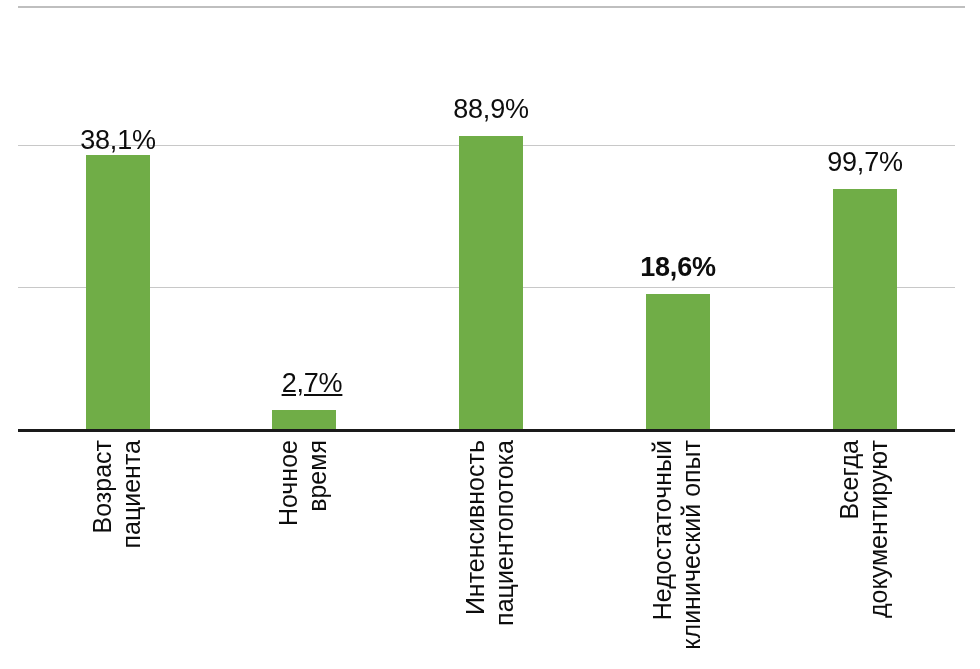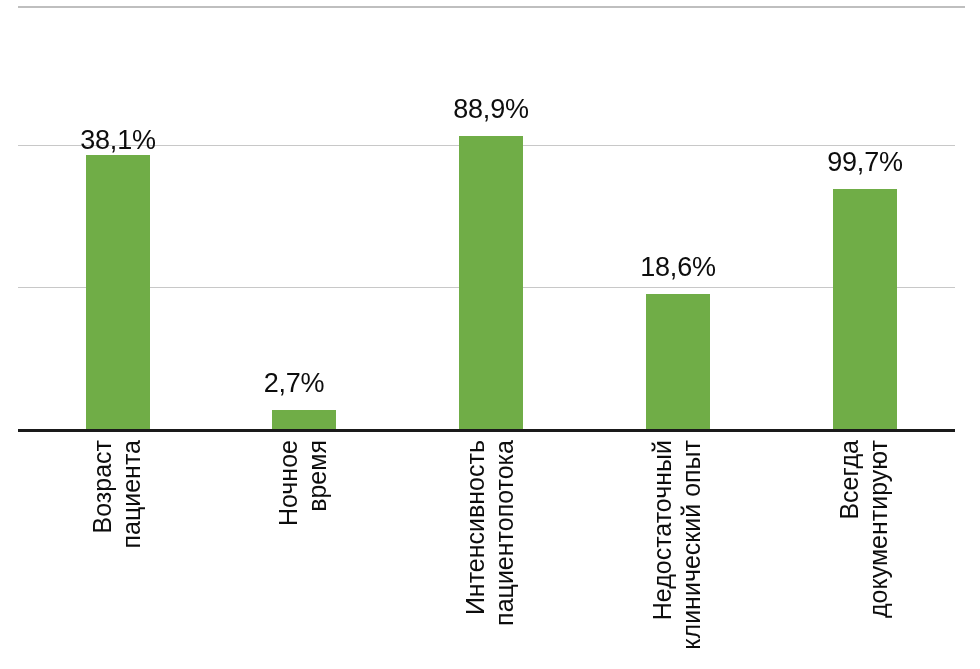--- a/index.html
+++ b/index.html
@@ -110,35 +110,35 @@
     <div class="axis-line" style="top:429px;"></div>
 
     <div class="bar" style="left:86px; width:64px; top:155px; height:274px;"></div>
     <div class="value-label" style="left:48px; width:140px; top:115px;margin-top:12px;">38,1%</div>
     <div class="cat-label" style="left:53px; width:130px;">
       <span class="cat-line">Возраст</span>
       <span class="cat-line">пациента</span>
     </div>
 
     <div class="bar" style="left:272px; width:64px; top:410px; height:19px;"></div>
-    <div class="value-label" style="left:224px; width:140px; top:370px;">2,7%</div>
+    <div class="value-label" style="left:242px; width:140px; top:370px;text-decoration:underline;">2,7%</div>
     <div class="cat-label" style="left:239px; width:130px;">
       <span class="cat-line">Ночное</span>
       <span class="cat-line">время</span>
     </div>
 
     <div class="bar" style="left:459px; width:64px; top:136px; height:293px;"></div>
     <div class="value-label" style="left:421px; width:140px; top:96px;">88,9%</div>
     <div class="cat-label" style="left:426px; width:130px;">
       <span class="cat-line">Интенсивность</span>
       <span class="cat-line">пациентопотока</span>
     </div>
 
     <div class="bar" style="left:646px; width:64px; top:294px; height:135px;"></div>
-    <div class="value-label" style="left:608px; width:140px; top:254px;">18,6%</div>
+    <div class="value-label" style="left:608px; width:140px; top:254px;font-weight:bold;">18,6%</div>
     <div class="cat-label" style="left:613px; width:130px;">
       <span class="cat-line">Недостаточный</span>
       <span class="cat-line">клинический опыт</span>
     </div>
 
     <div class="bar" style="left:833px; width:64px; top:189px; height:240px;"></div>
     <div class="value-label" style="left:795px; width:140px; top:149px;">99,7%</div>
     <div class="cat-label" style="left:800px; width:130px;">
       <span class="cat-line">Всегда</span>
       <span class="cat-line">документируют</span>

